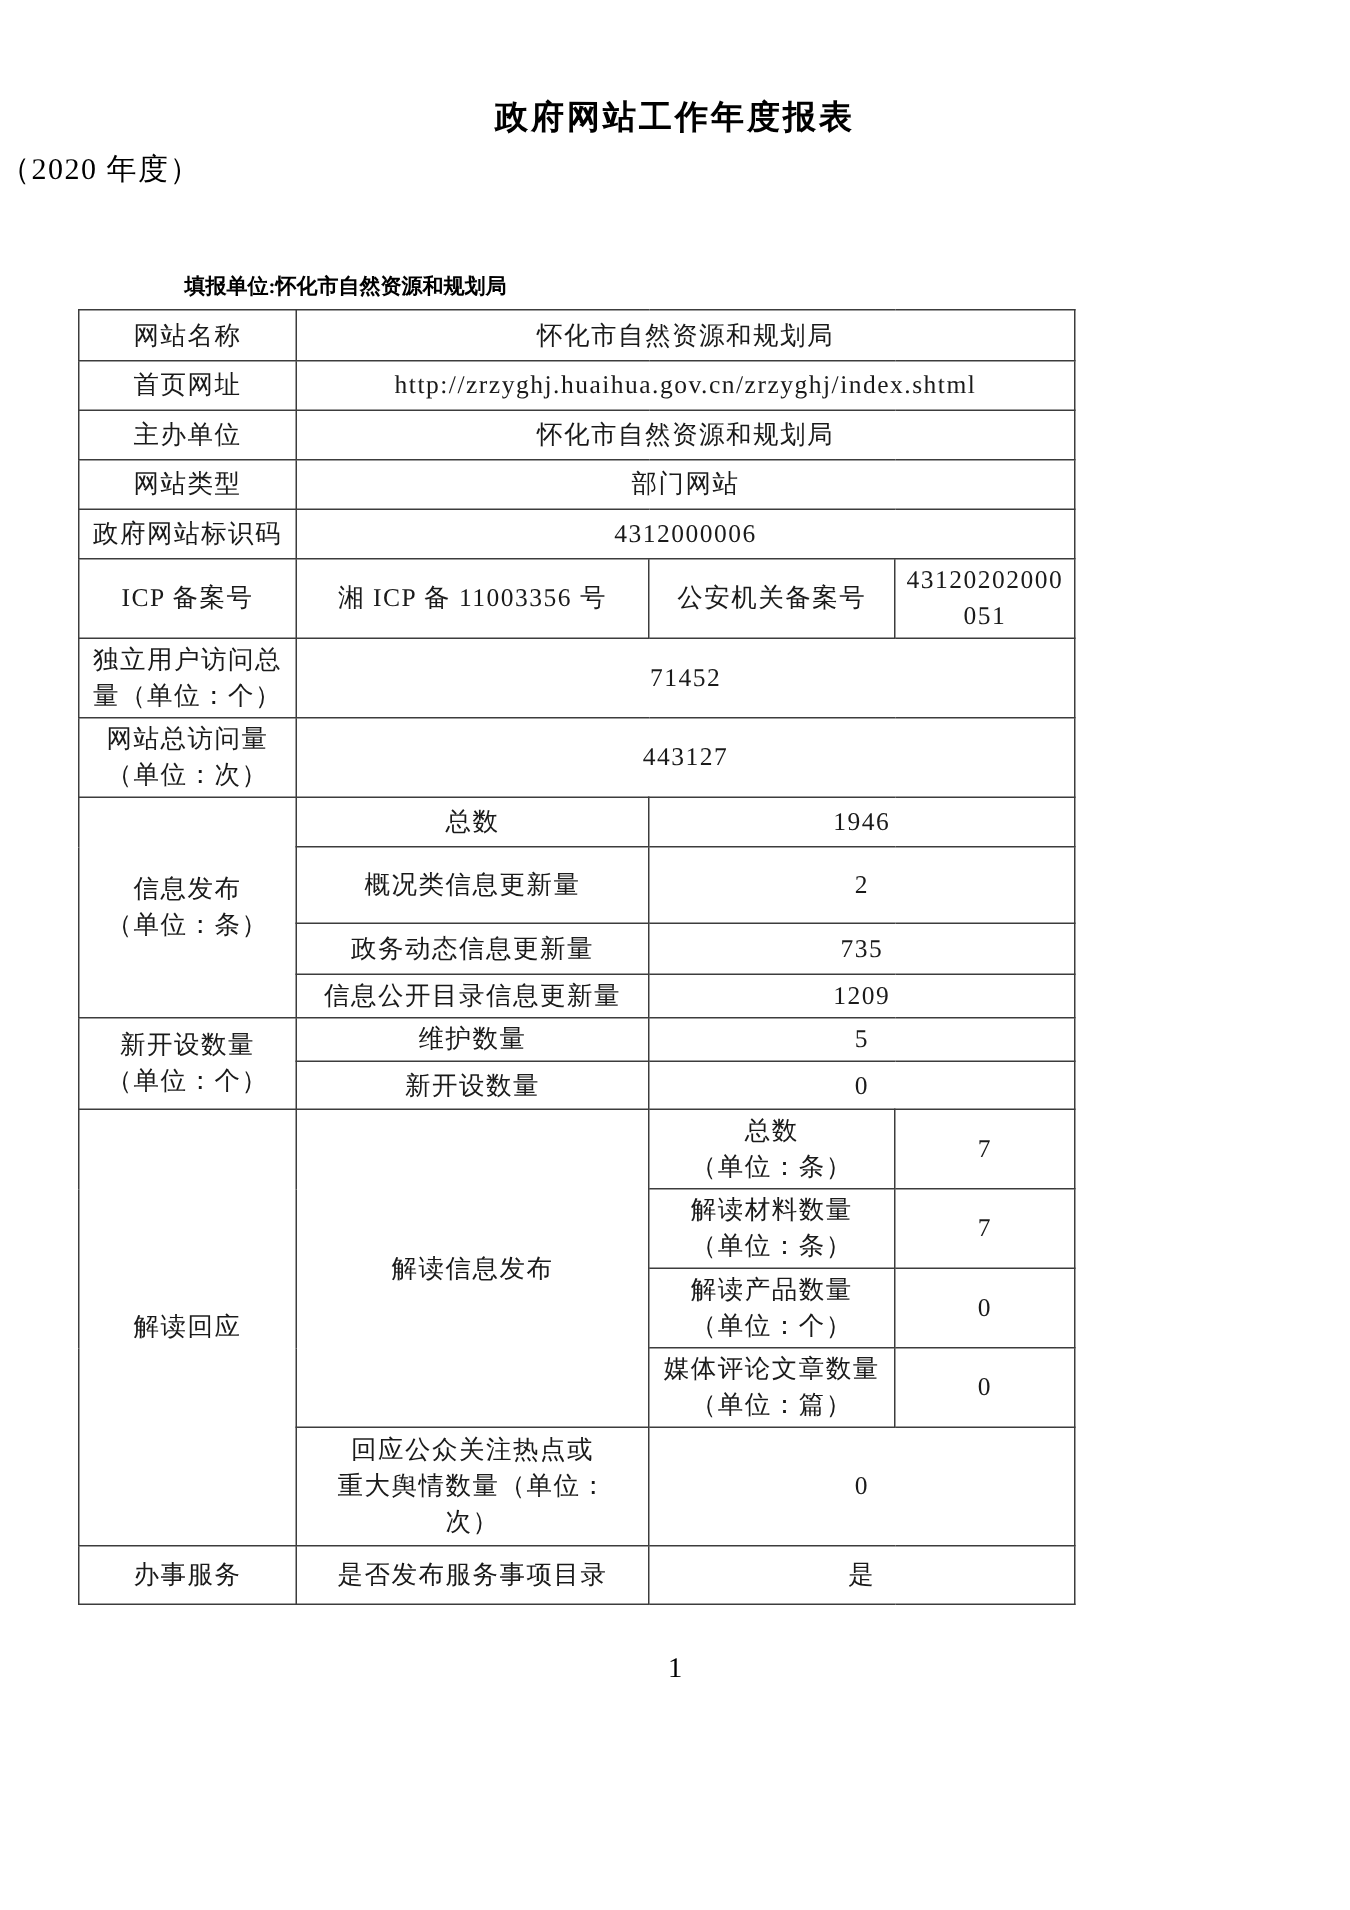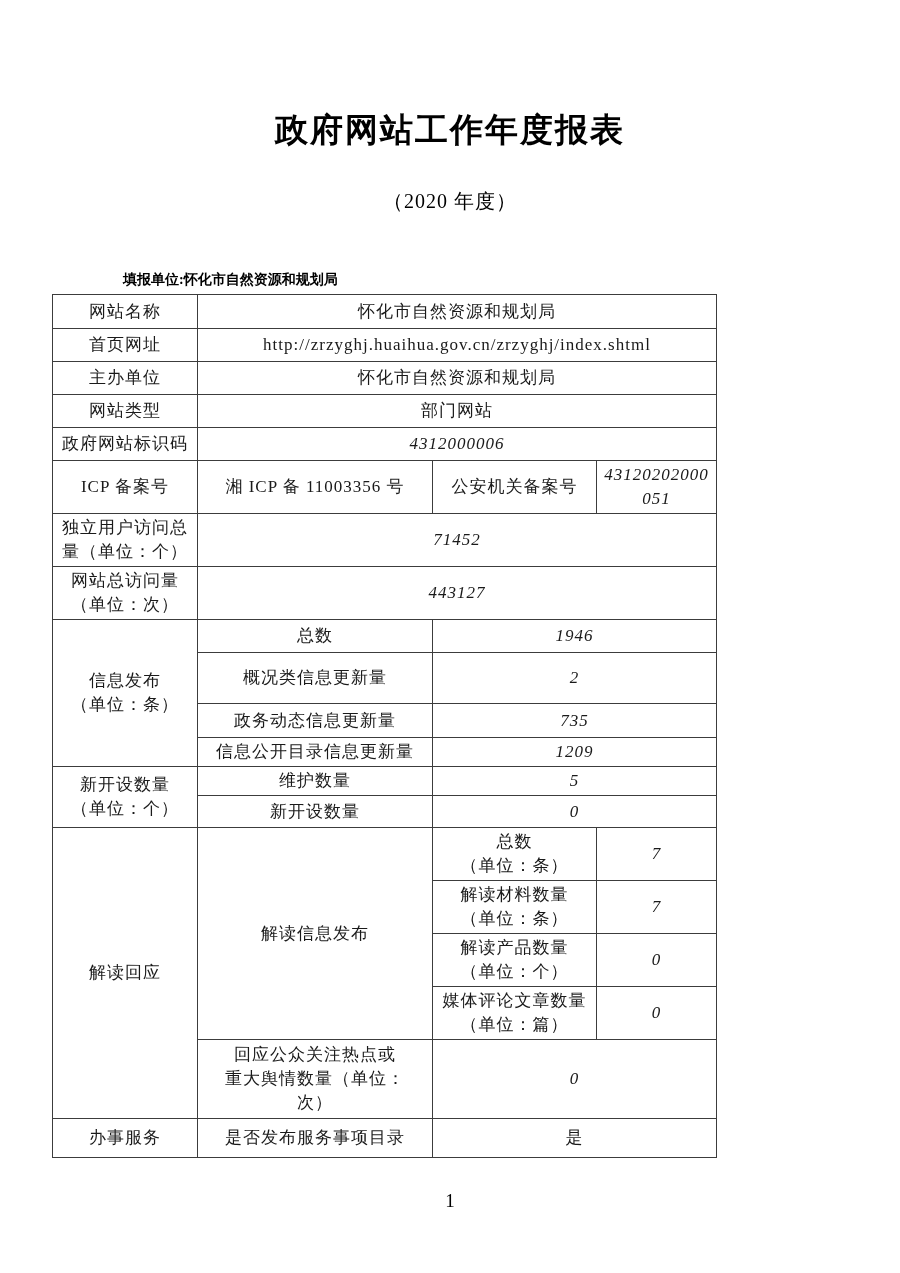--- a/index.html
+++ b/index.html
@@ -5,32 +5,31 @@
   * { margin: 0; padding: 0; box-sizing: border-box; }
   html, body { background: #ffffff; }
   body {
     width: 900px; height: 1273px;
     font-family: "Liberation Serif", "DejaVu Serif", serif;
     color: #1a1a1a;
     overflow: hidden;
     position: relative;
   }
   .doc-title {
-    margin-top: 108px;
+    margin-top: 56px;
     text-align: center;
     font-family: "Liberation Sans", "DejaVu Sans", sans-serif;
-    font-size: 33px;
+    font-size: 22px;
     font-weight: bold;
     letter-spacing: 2px;
     line-height: 44px;
     color: #000;
   }
   .doc-subtitle {
-    margin-top: 36px;
-    text-align: center;
+    text-align: left;
     font-size: 20px;
     line-height: 26px;
     letter-spacing: 1px;
     color: #000;
   }
   .reporting-unit {
     margin: 56px 0 4px 123px;
     font-size: 14px;
     font-weight: bold;
     line-height: 20px;
@@ -46,21 +45,21 @@
     border: 1px solid #3c3c3c;
     text-align: center;
     vertical-align: middle;
     font-size: 17px;
     letter-spacing: 1px;
     line-height: 24px;
     padding: 2px 4px;
     overflow: hidden;
   }
   td.url-cell { letter-spacing: 0.5px; }
-  td.num-cell { letter-spacing: 0.5px; font-style: italic; }
+  td.num-cell { letter-spacing: 0.5px; }
   td.break-all { word-break: break-all; letter-spacing: 0; line-height: 26px; }
   td.v-top { vertical-align: top; padding-top: 8px; }
   td.v-bottom { vertical-align: bottom; padding-bottom: 6px; }
   .page-number {
     margin-top: 32px;
     text-align: center;
     font-size: 19px;
     color: #000;
   }
 </style>

